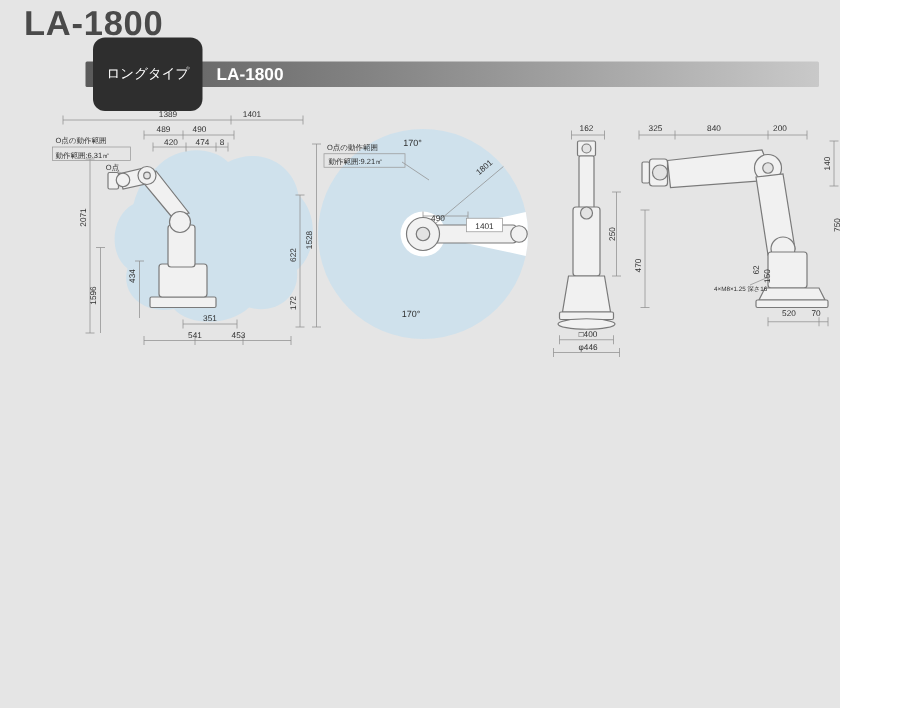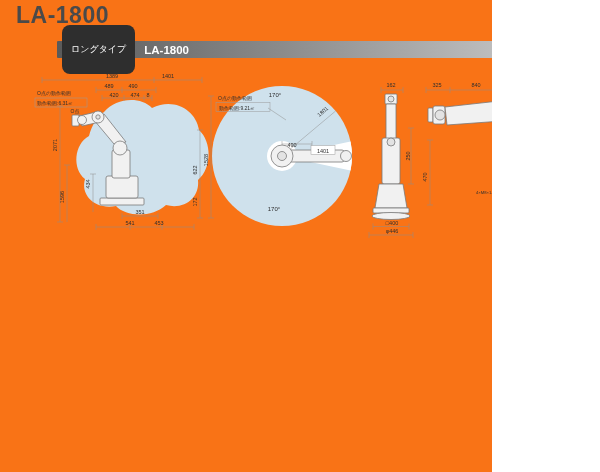--- a/index.html
+++ b/index.html
@@ -1,17 +1,17 @@
 <!DOCTYPE html>
 <html><head>
 <meta charset="utf-8">
 <style>
   html,body{margin:0;padding:0;background:#fff;}
   .canvas{
-    position:relative;width:492px;height:472px;background:#f97316;overflow:hidden;
+    position:relative;width:560px;height:472px;background:#e5e5e5;overflow:hidden;
     font-family:"Liberation Sans","DejaVu Sans",sans-serif;
   }
   .title{
     position:absolute;left:16px;top:2px;font-size:23px;font-weight:700;
     color:#4a4a4a;letter-spacing:.5px;
   }
   .banner{
     position:absolute;left:57px;top:41px;width:489px;height:17px;
     background:linear-gradient(90deg,#5a5a5a 0%,#8a8a8a 45%,#c9c9c9 100%);
     display:flex;align-items:center;border-radius:1px;

